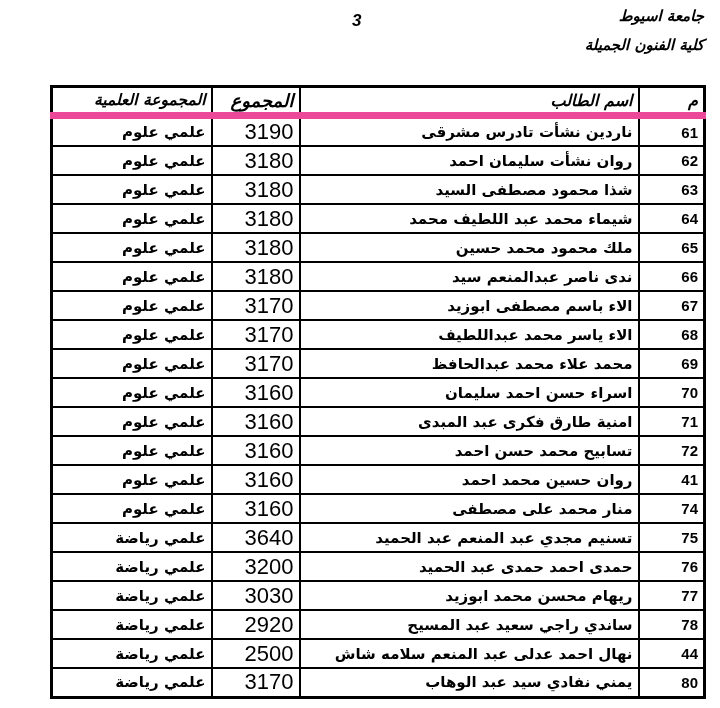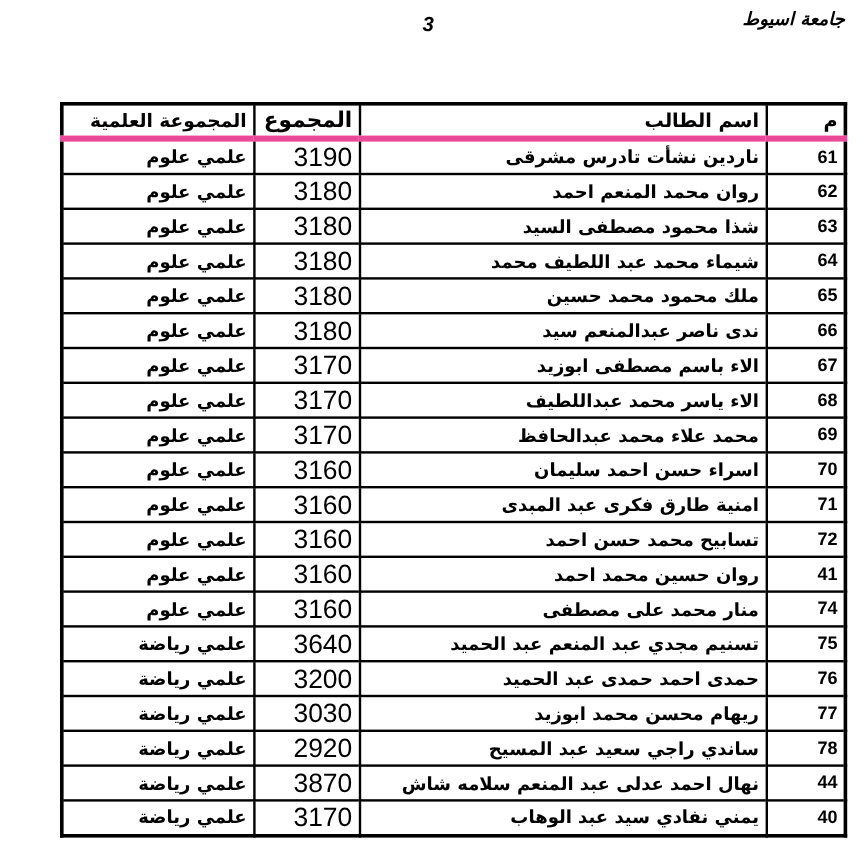--- a/index.html
+++ b/index.html
@@ -73,22 +73,23 @@
   table.students th, table.students td {
     border: 2px solid #000;
     padding: 0 5px;
     vertical-align: middle;
     white-space: nowrap;
     overflow: hidden;
     text-align: right;
     background: #ffffff;
   }
   table.students thead th {
-    border-bottom: 5px solid #ec4899;
-    font-weight: bold;
+    border-bottom: 7px solid #ec4899;
+    font-weight: bold;
+    font-style: italic;
   }
   th.h-no    { font-size: 16px; }
   th.h-name  { font-size: 16px; }
   th.h-total { font-size: 18px; }
   th.h-group { font-size: 15.5px; }
   td.cell-no {
     font-weight: bold;
     font-size: 15px;
     font-family: "Liberation Sans", sans-serif;
     padding-left: 2px;
@@ -107,20 +108,21 @@
 </style>
 </head>
 <body>
 
 <div class="page">
 
   <div class="hdr-university">جامعة اسيوط</div>
 
   <div class="hdr-page-number">3</div>
 
+  <div class="hdr-faculty">كلية الفنون الجميلة</div>
 
 
   <table class="students">
     <colgroup>
       <col class="c-no">
       <col class="c-name">
       <col class="c-total">
       <col class="c-group">
     </colgroup>
     <thead>
@@ -133,21 +135,21 @@
     </thead>
     <tbody id="rows-body">
         <tr>
           <td class="cell-no">61</td>
           <td class="cell-name">ناردين نشأت تادرس مشرقى</td>
           <td class="cell-total">3190</td>
           <td class="cell-group">علمي علوم</td>
         </tr>
         <tr>
           <td class="cell-no">62</td>
-          <td class="cell-name">روان محمد المنعم احمد</td>
+          <td class="cell-name">روان نشأت سليمان احمد</td>
           <td class="cell-total">3180</td>
           <td class="cell-group">علمي علوم</td>
         </tr>
         <tr>
           <td class="cell-no">63</td>
           <td class="cell-name">شذا محمود مصطفى السيد</td>
           <td class="cell-total">3180</td>
           <td class="cell-group">علمي علوم</td>
         </tr>
         <tr>
@@ -236,25 +238,25 @@
         </tr>
         <tr>
           <td class="cell-no">78</td>
           <td class="cell-name">ساندي راجي سعيد عبد المسيح</td>
           <td class="cell-total shaded">2920</td>
           <td class="cell-group shaded">علمي رياضة</td>
         </tr>
         <tr>
           <td class="cell-no">44</td>
           <td class="cell-name">نهال احمد عدلى عبد المنعم سلامه شاش</td>
-          <td class="cell-total shaded">3870</td>
-          <td class="cell-group shaded">علمي رياضة</td>
-        </tr>
-        <tr>
-          <td class="cell-no">40</td>
+          <td class="cell-total shaded">2500</td>
+          <td class="cell-group shaded">علمي رياضة</td>
+        </tr>
+        <tr>
+          <td class="cell-no">80</td>
           <td class="cell-name">يمني نفادي سيد عبد الوهاب</td>
           <td class="cell-total shaded">3170</td>
           <td class="cell-group shaded">علمي رياضة</td>
         </tr>
       </tbody>
   </table>
 
 </div>
 
 </body></html>

